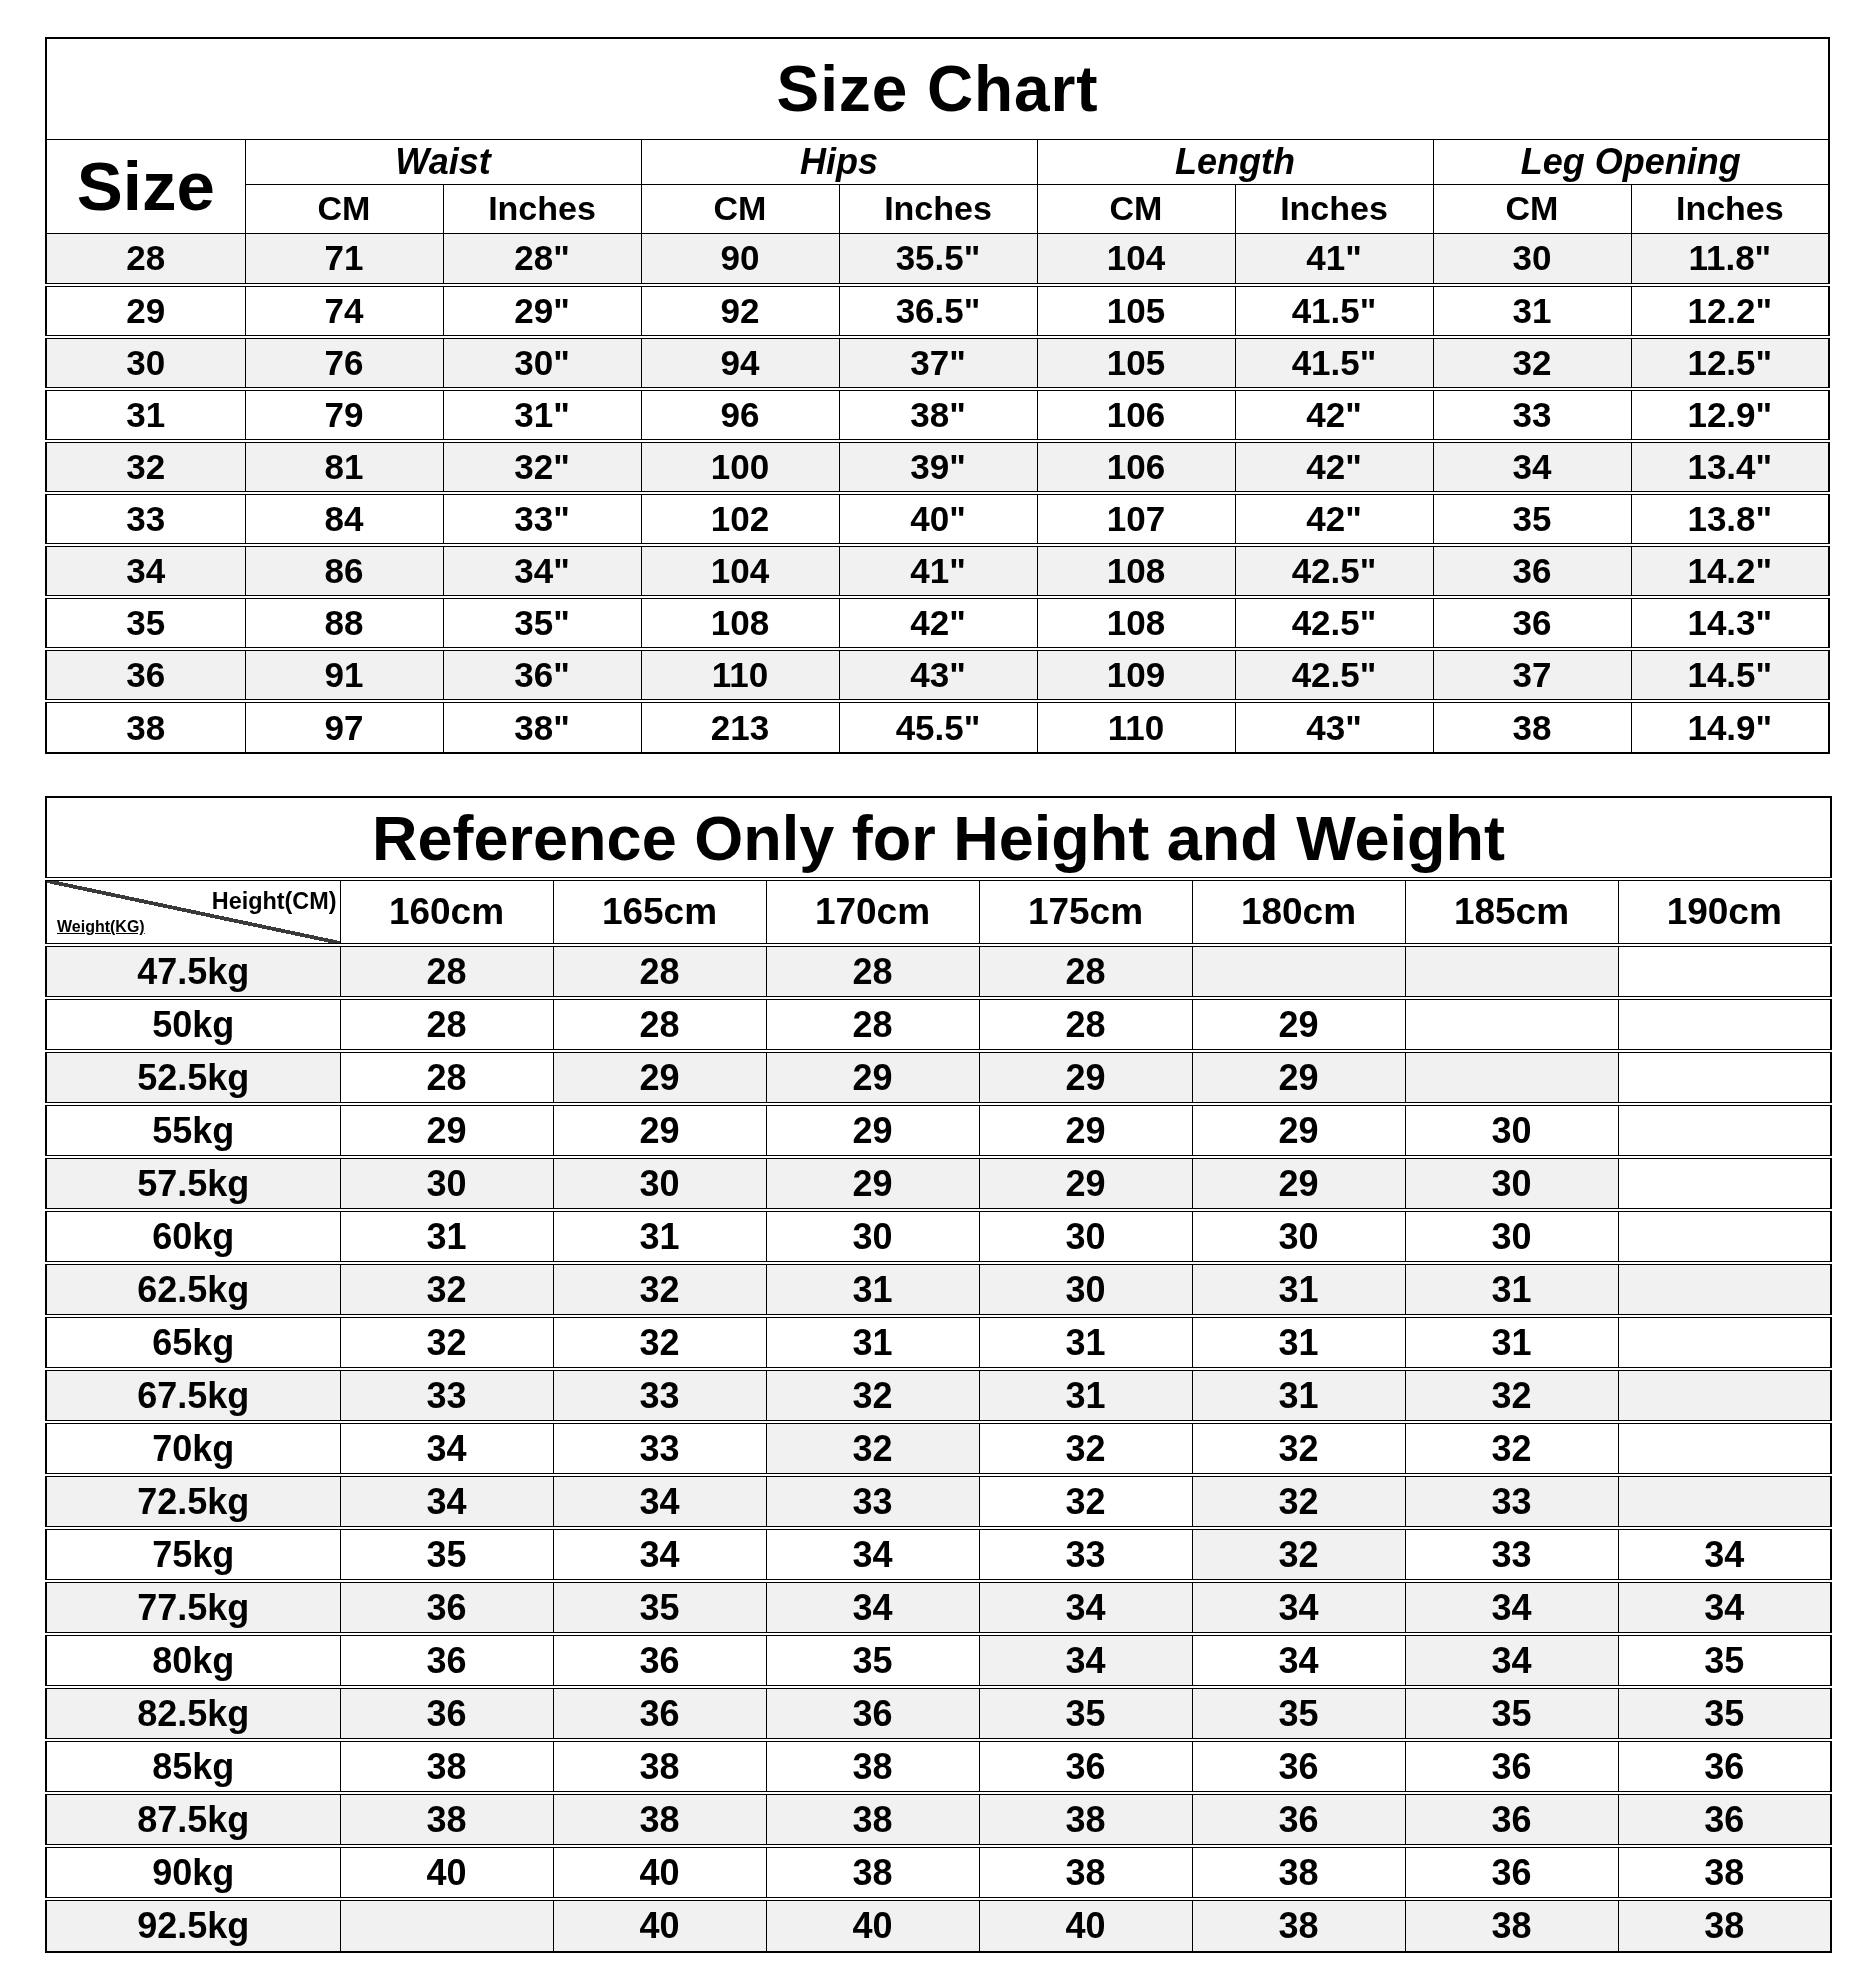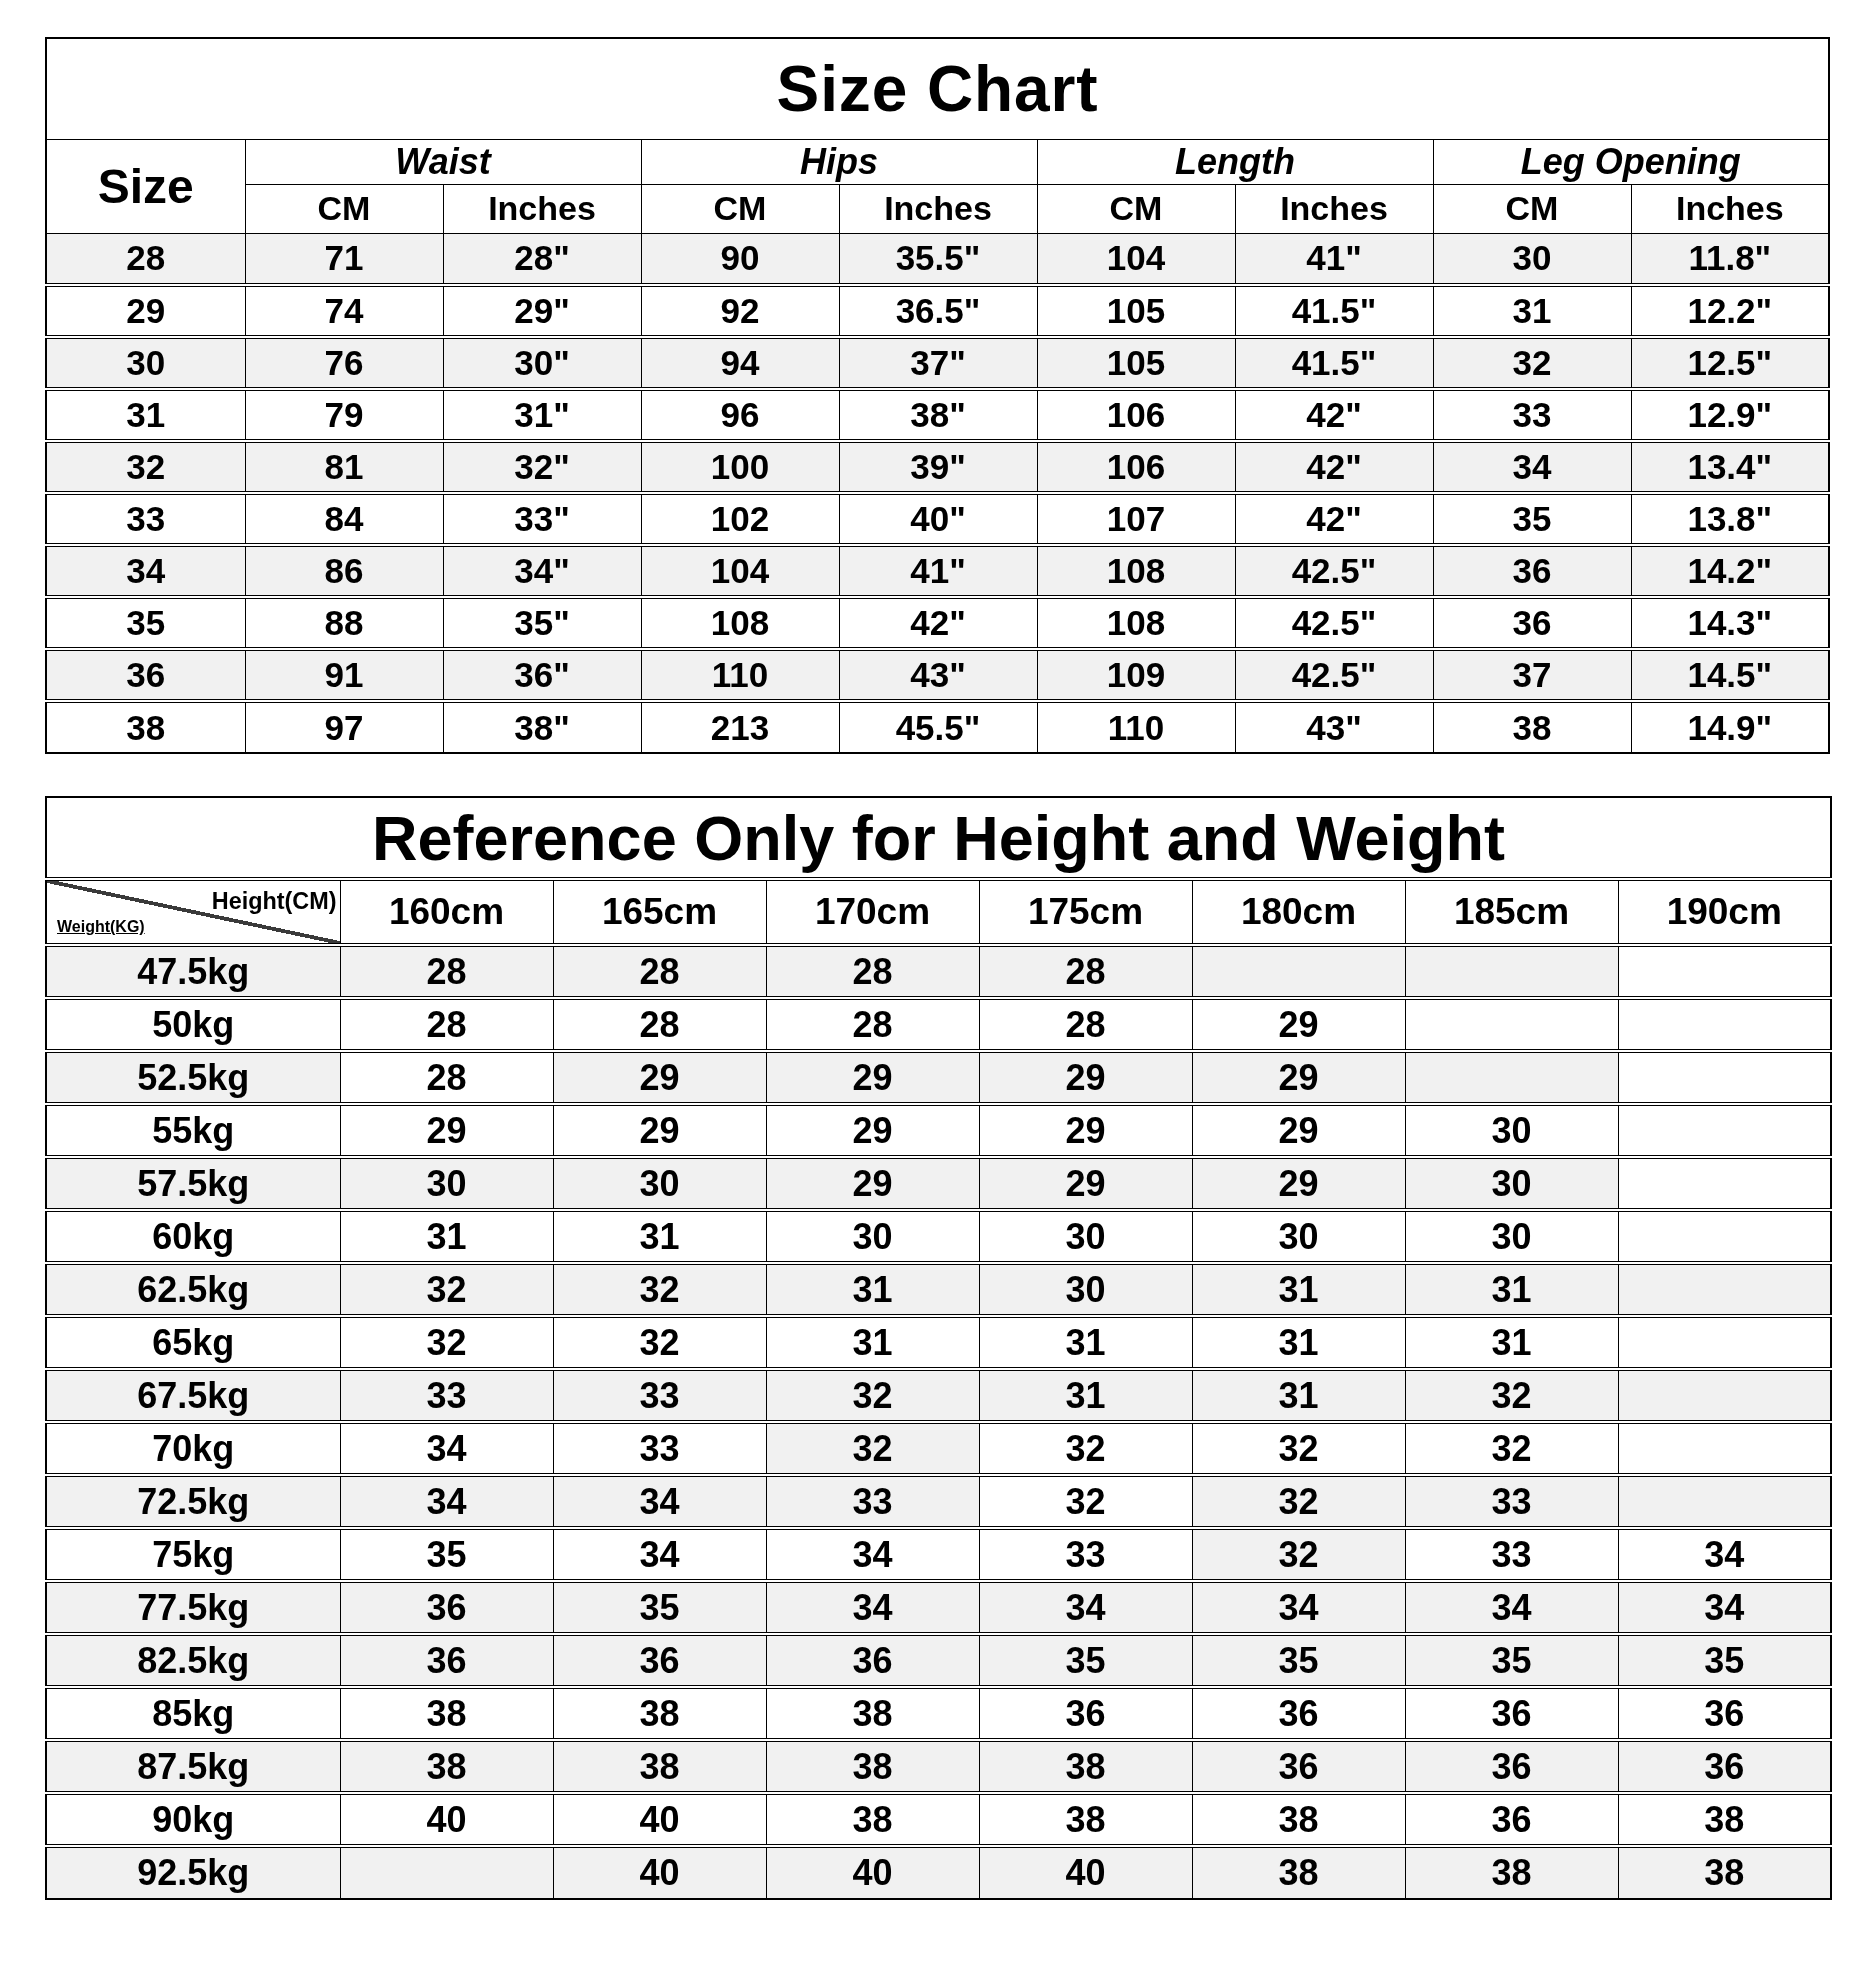--- a/index.html
+++ b/index.html
@@ -31,21 +31,21 @@
     overflow:hidden;
     font-weight:700;
     white-space:nowrap;
   }
   
   .t1{left:45px;top:37px;width:1782px;}
   .t1 .title-row{height:101px;}
   .t1 .title-cell{font-size:64px;letter-spacing:0.9px;border-bottom:1.9px solid var(--bd);}
   .t1 .group-row{height:45px;}
   .t1 .group-cell{font-size:36px;font-style:italic;}
-  .t1 .size-cell{font-size:48px;}
+  .t1 .size-cell{font-size:69px;}
   .t1 .unit-row{height:49px;}
   .t1 .unit-cell{font-size:34px;}
   .t1 tbody tr{height:52px;}
   .t1 tbody td{font-size:35px;border-top:4.7px double var(--bd);}
   .t1 tbody tr:first-child td{border-top:1.9px solid var(--bd);}
   .t1 tbody tr.shade td{background:var(--shade);}
   
   .t2{left:45px;top:796px;width:1782px;}
   .t2 .title-row{height:82px;}
   .t2 .title-cell{font-size:63px;border-bottom:4.7px double var(--bd);margin-left:32px;}
@@ -381,20 +381,30 @@
           <td class="weight-label shade">77.5kg</td>
           <td class="shade">36</td>
           <td class="shade">35</td>
           <td class="shade">34</td>
           <td class="shade">34</td>
           <td class="shade">34</td>
           <td class="shade">34</td>
           <td class="shade">34</td>
         </tr>
         <tr>
+          <td class="weight-label">80kg</td>
+          <td>36</td>
+          <td>36</td>
+          <td>35</td>
+          <td class="shade">34</td>
+          <td>34</td>
+          <td class="shade">34</td>
+          <td>35</td>
+        </tr>
+        <tr>
           <td class="weight-label shade">82.5kg</td>
           <td class="shade">36</td>
           <td class="shade">36</td>
           <td class="shade">36</td>
           <td class="shade">35</td>
           <td class="shade">35</td>
           <td class="shade">35</td>
           <td class="shade">35</td>
         </tr>
         <tr>

